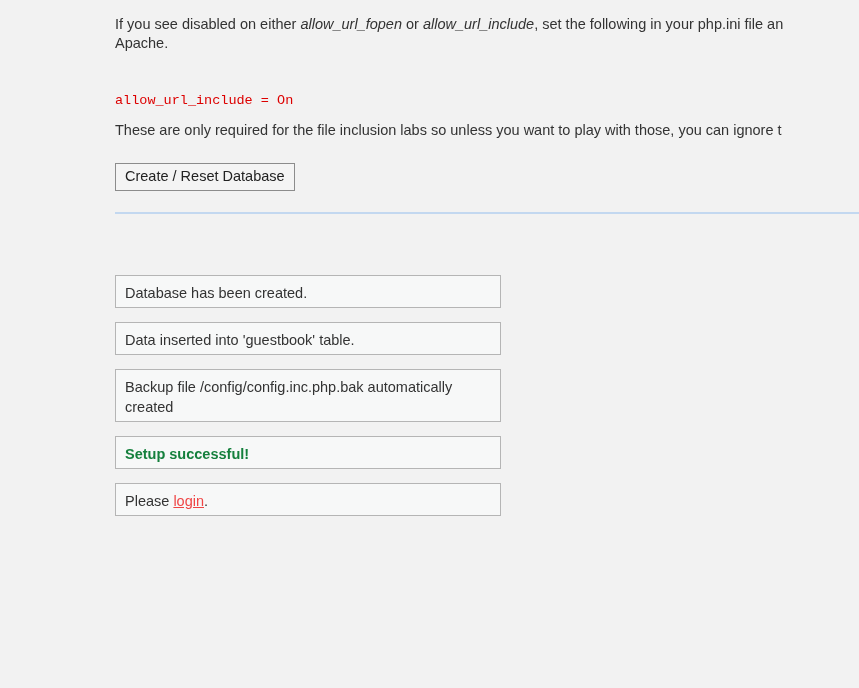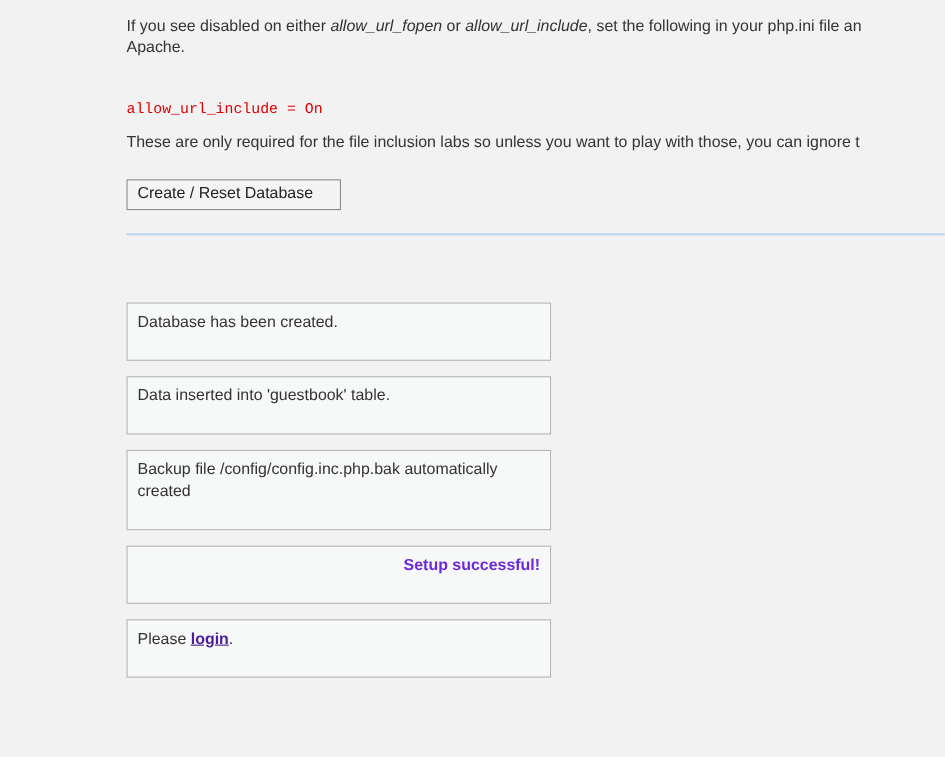--- a/index.html
+++ b/index.html
@@ -65,21 +65,21 @@
     left: 0;
     top: 106px;
     width: 760px;
     white-space: nowrap;
   }
 
   .reset-button {
     position: absolute;
     left: 0;
     top: 163px;
-    padding: 4px 24px 5px 9px;
+    padding: 4px 9px 5px 9px;
     background: #f4f4f4;
     border: 1px solid #8c8c8c;
     border-radius: 0;
     font-family: "Liberation Sans", sans-serif;
     font-size: 14.5px;
     line-height: 17px;
     color: #222222;
     cursor: pointer;
   }
 
@@ -99,37 +99,36 @@
     left: 0;
     top: 275px;
     width: 386px;
   }
 
   .result-item {
     box-sizing: border-box;
     width: 386px;
     min-height: 32px;
     margin-bottom: 14px;
-    padding: 7px 9px 24px 9px;
+    padding: 7px 9px 4px 9px;
     background: #f7f8f8;
     border: 1px solid #b5b5b5;
     font-size: 14.5px;
     line-height: 20px;
     color: #333333;
   }
 
   .result-item.strong {
     font-weight: bold;
-    color: #6d28d9;
-    text-align: right;
+    color: #15803d;
   }
 
   .login-link {
-    color: #4c1d95;
-    font-weight: bold;
+    color: #ef4444;
+    font-weight: normal;
     text-decoration: underline;
     cursor: pointer;
     margin-top: 24px;
   }
 
   .watermark {
     position: absolute;
     left: 533px;
     top: 656px;
     font-size: 13px;

